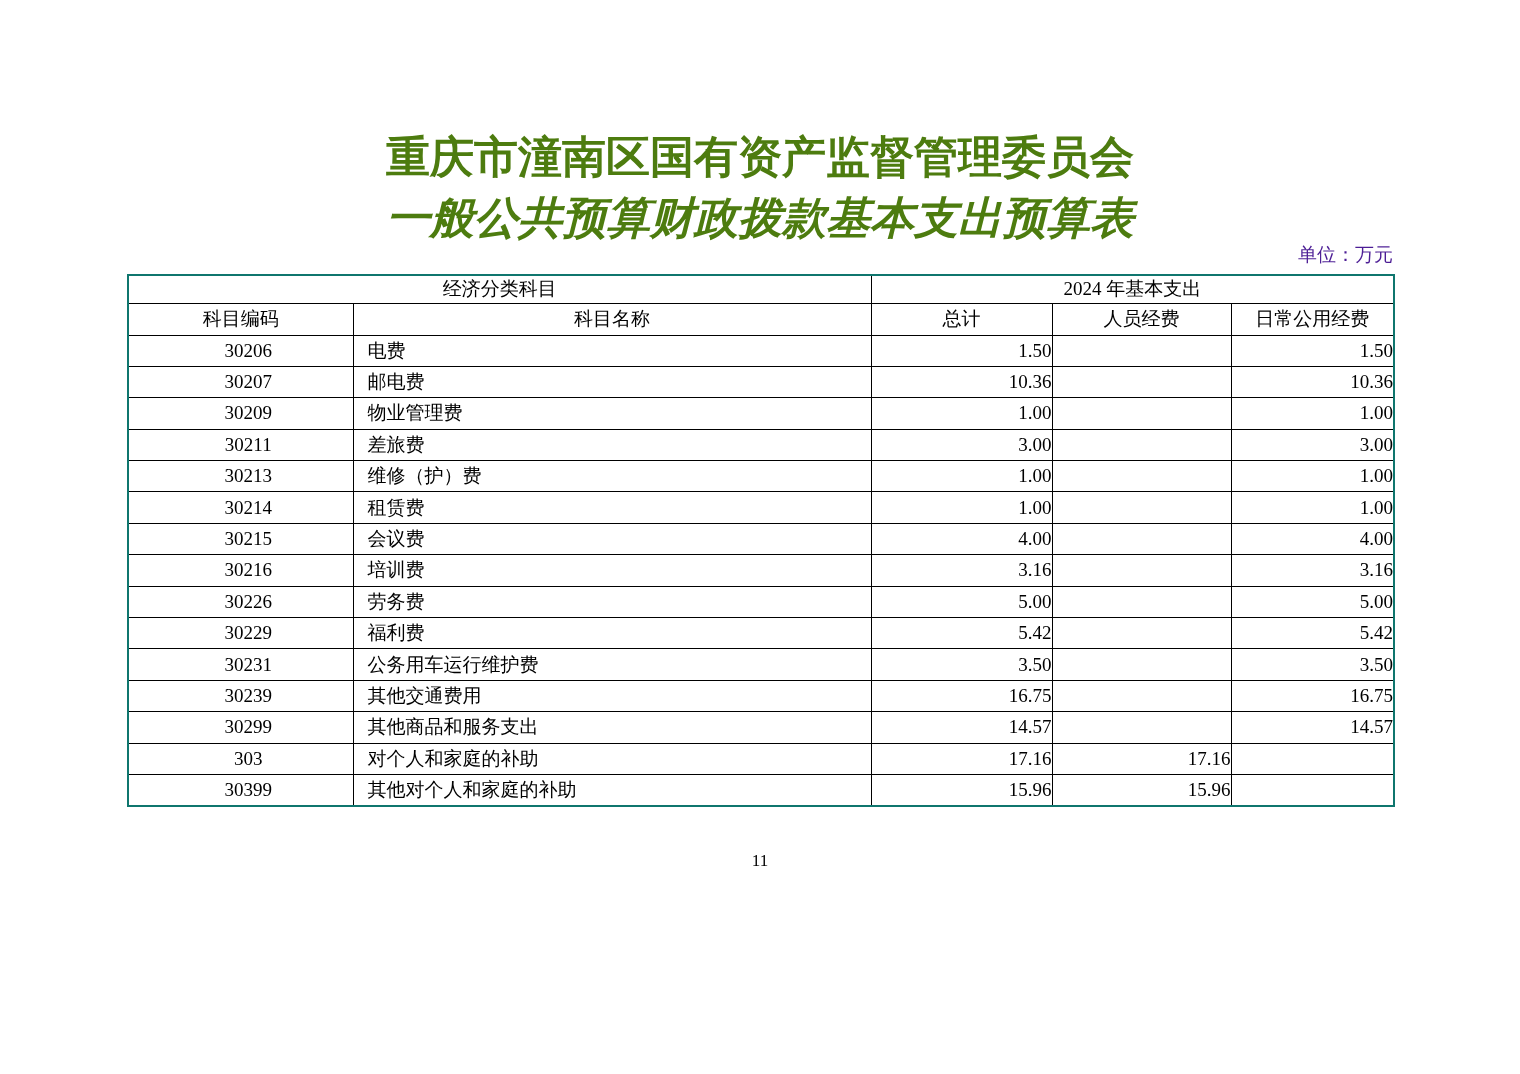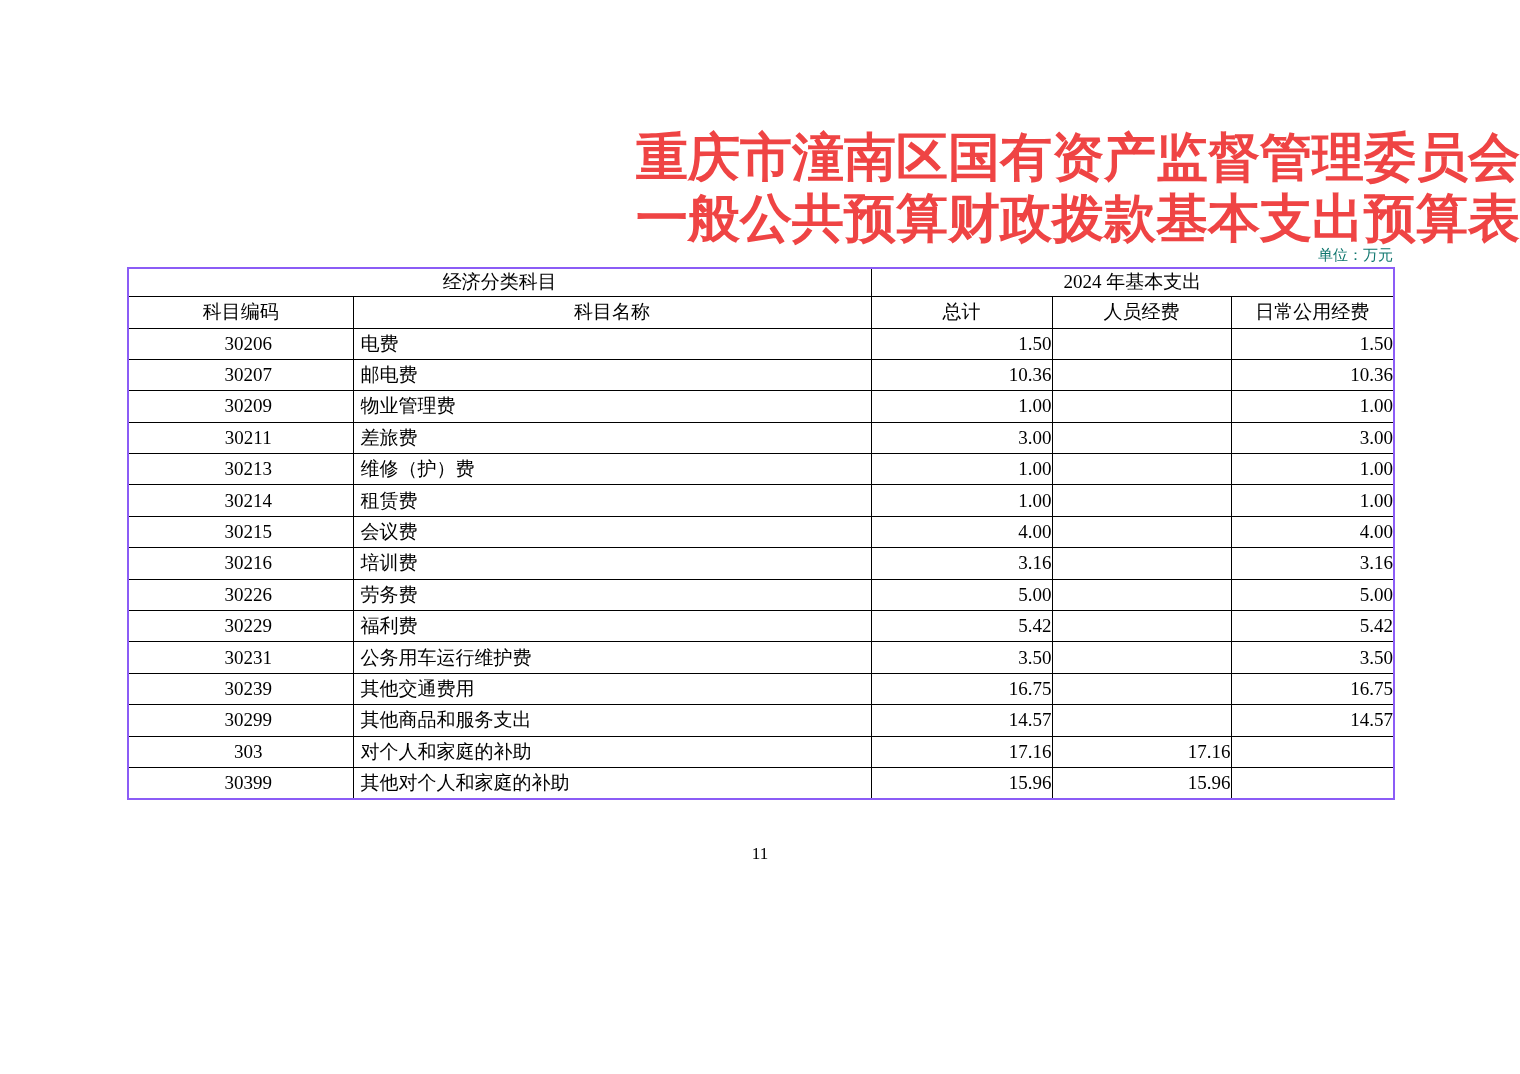--- a/index.html
+++ b/index.html
@@ -7,60 +7,61 @@
   .page {
     position: relative;
     width: 1520px;
     height: 1074px;
     background: #ffffff;
     font-family: "Liberation Serif", "DejaVu Serif", serif;
     color: #000000;
     overflow: hidden;
   }
   .title {
-    text-align: right;
+    text-align: center;
     font-family: "Liberation Sans", "DejaVu Sans", sans-serif;
     font-weight: bold;
-    font-size: 52px;
+    font-size: 44px;
     line-height: 48px;
     letter-spacing: 0px;
-    color: #ef4444;
+    color: #4d7c0f;
   }
   .title-line1 { padding-top: 133px; }
-  .title-line2 { margin-top: 13px; }
+  .title-line2 { margin-top: 13px; font-style: italic; }
   .unit-note {
     text-align: right;
     margin-right: 127px;
     margin-top: 1px;
-    font-size: 15px;
+    font-size: 19px;
     line-height: 24px;
-    color: #0f766e;
+    color: #4c1d95;
   }
   table.budget-table {
     margin-left: 127px;
+    margin-top: 7px;
     border-collapse: collapse;
     table-layout: fixed;
     width: 1266px;
-    border: 2px solid #8b5cf6;
+    border: 2px solid #0f766e;
   }
   table.budget-table th,
   table.budget-table td {
     border: 1px solid #000000;
     font-size: 19px;
     font-weight: normal;
     vertical-align: middle;
     overflow: hidden;
     white-space: nowrap;
   }
   tr.header-row-1 { height: 28px; }
   tr.header-row-2 { height: 32px; }
   tbody tr { height: 31.4px; }
   table.budget-table th { text-align: center; }
   td.cell-code { text-align: center; padding-left: 15px; }
-  td.cell-name { text-align: left; padding-left: 7px; }
+  td.cell-name { text-align: left; padding-left: 14px; }
   td.cell-num  { text-align: right; padding-left: 9px; }
   .page-number {
     margin-top: 44px;
     text-align: center;
     font-size: 17px;
     color: #000000;
   }
 </style>
 </head>
 <body>

